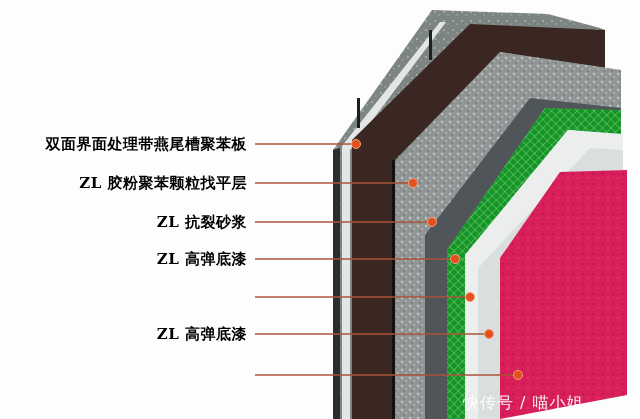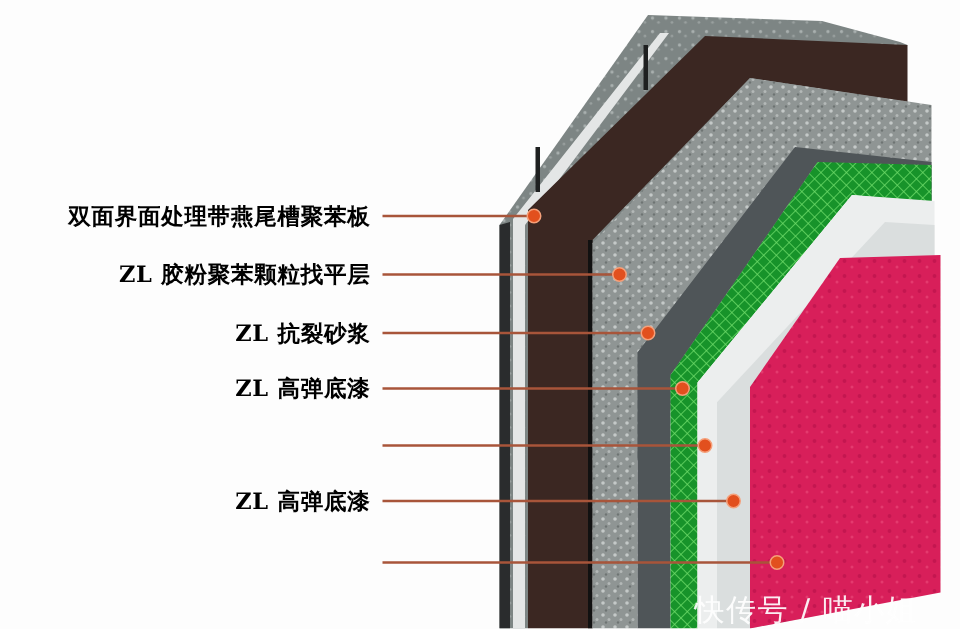--- a/index.html
+++ b/index.html
@@ -3,21 +3,21 @@
 <meta charset="utf-8">
 <style>
   html, body { margin:0; padding:0; }
   body { width:640px; height:419px; background:#fdfdfd; position:relative; overflow:hidden;
          font-family:"DejaVu Serif","Liberation Serif",serif; }
   .labels { position:absolute; left:0; top:0; width:640px; height:419px; }
   .label { position:absolute; right:393px; font-size:15px; font-weight:bold; color:#000000;
            white-space:nowrap; line-height:18px; letter-spacing:0.5px; }
   svg.art { position:absolute; left:0; top:0; }
   .watermark { position:absolute; left:463px; top:393px; font-family:"DejaVu Sans","Liberation Sans",sans-serif;
-               font-size:20px; color:#ffffff; white-space:nowrap; opacity:0.92; letter-spacing:1px; }
+               font-size:16px; color:#ffffff; white-space:nowrap; opacity:0.92; letter-spacing:1px; }
 </style>
 </head>
 <body>
 
 <svg class="art" width="640" height="419" viewBox="0 0 640 419">
   <defs>
     <pattern id="mesh" width="6" height="6" patternUnits="userSpaceOnUse" patternTransform="rotate(45)">
       <rect width="6" height="6" fill="#17932a"></rect>
       <path d="M0 0 L0 6 M0 0 L6 0" stroke="#6fdc6a" stroke-width="1"></path>
     </pattern>

